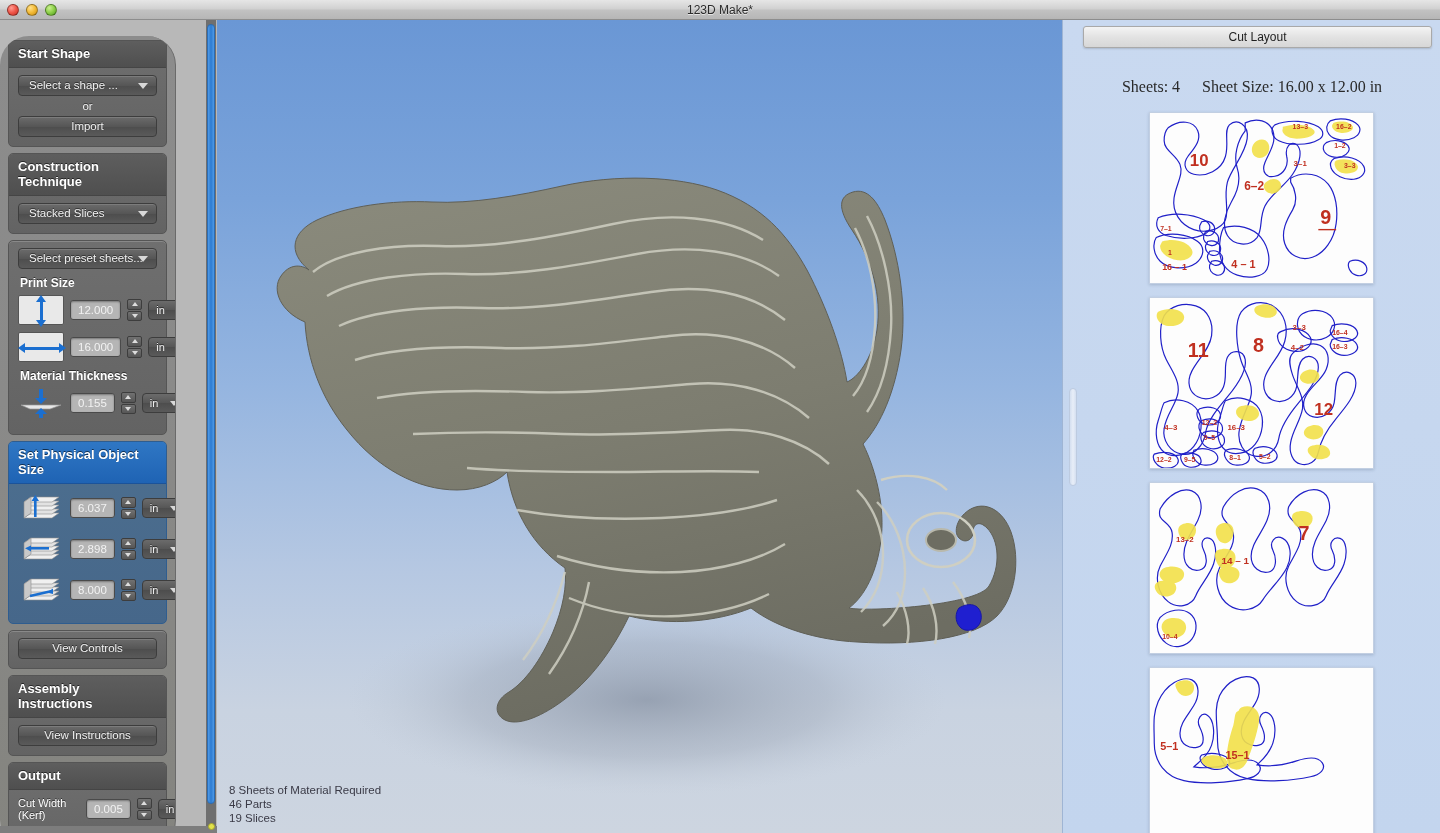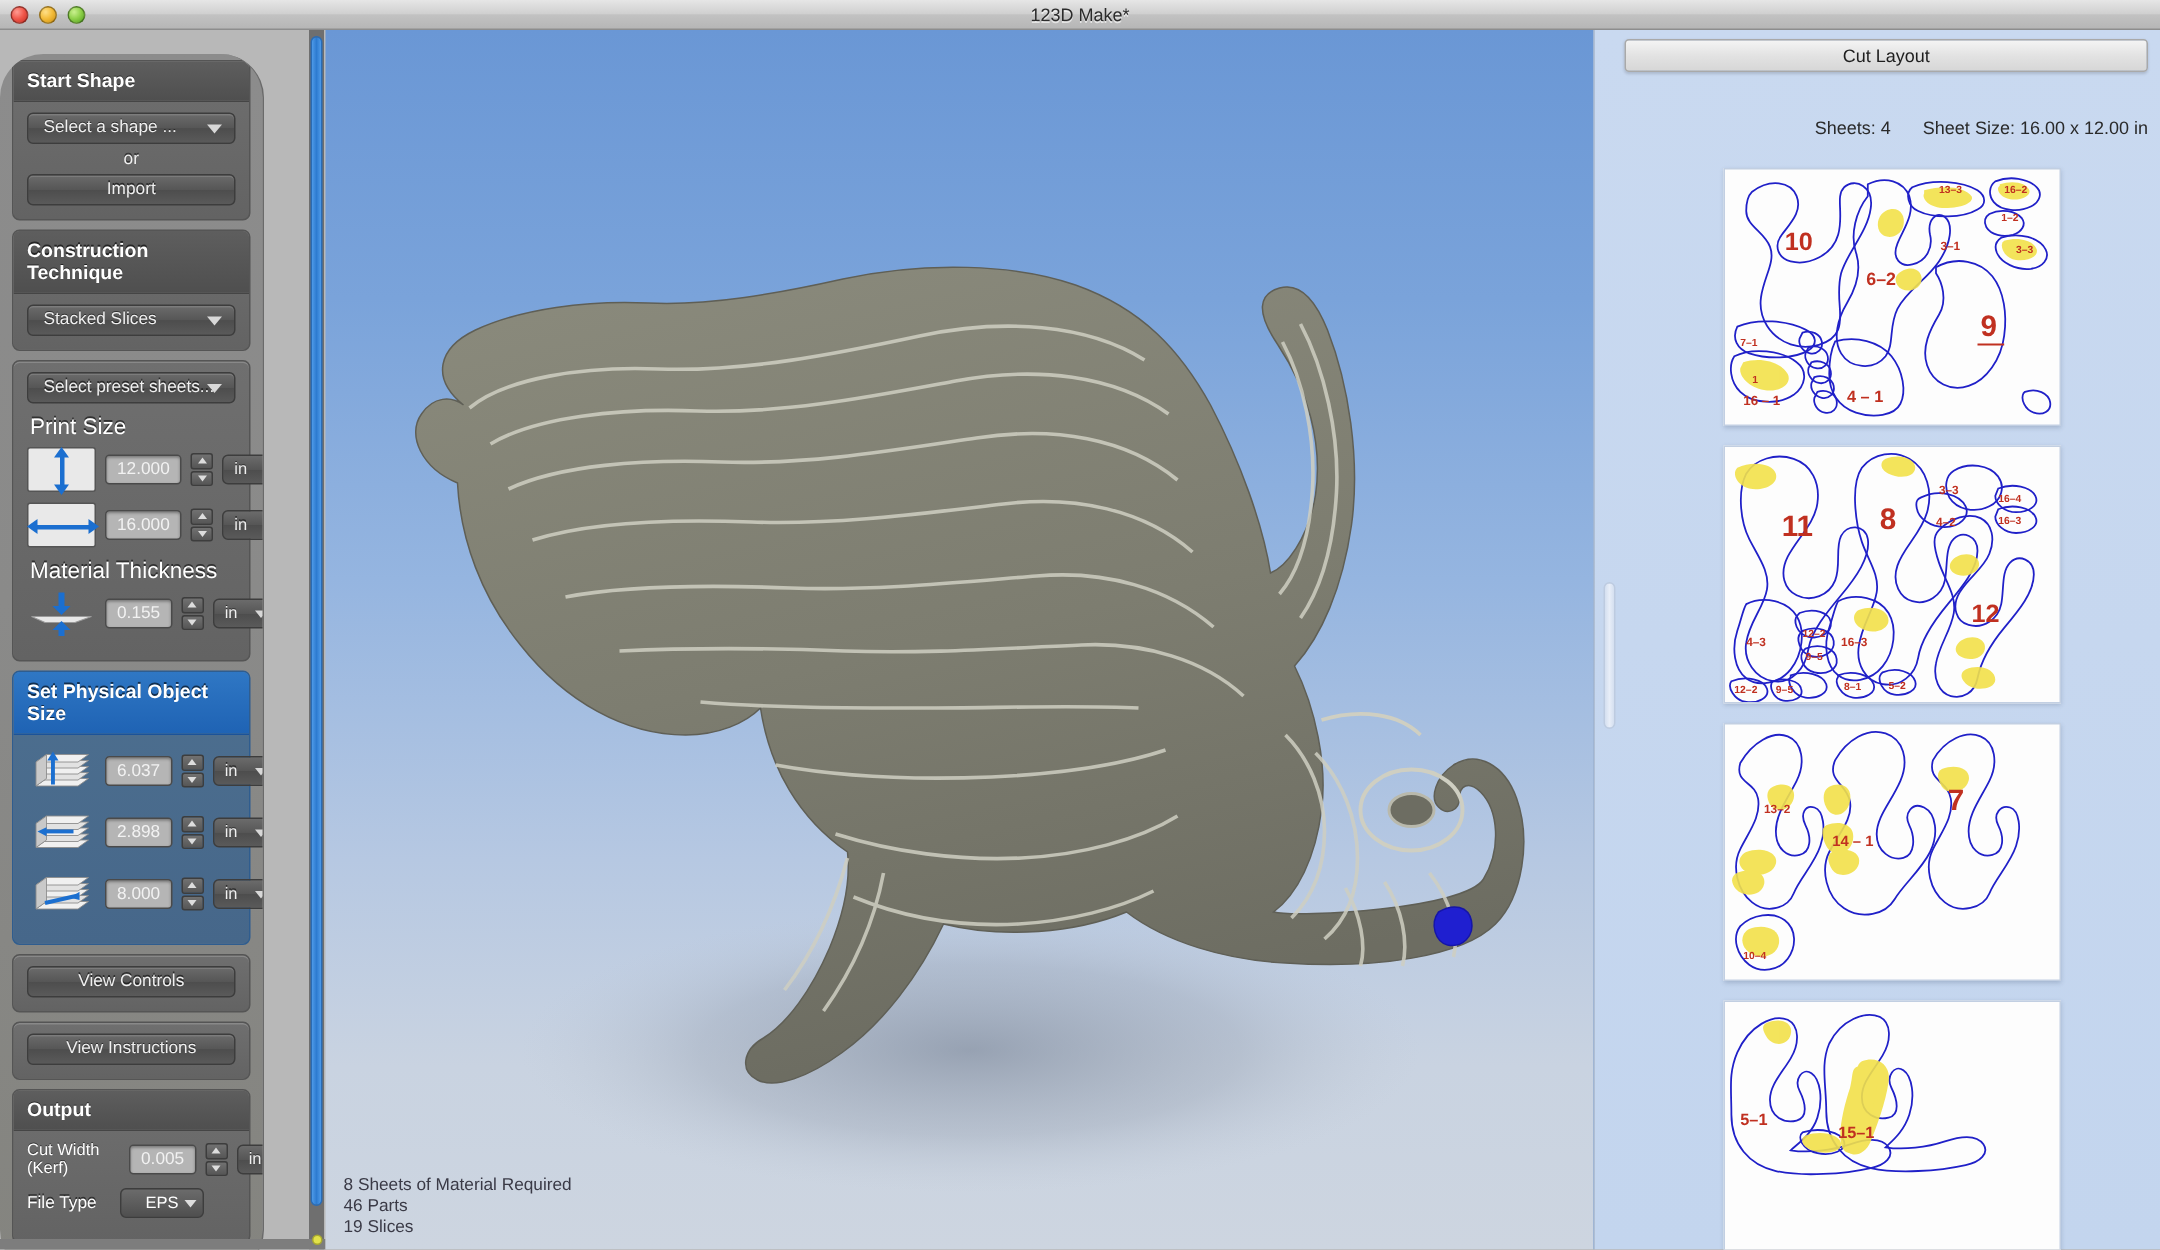--- a/index.html
+++ b/index.html
@@ -67,21 +67,21 @@
     box-shadow: 0 1px 0 rgba(255,255,255,.12) inset;
   }
   .combo { text-align: left; padding-left: 10px; }
   .combo .caret {
     position: absolute; right: 8px; top: 7px;
     width: 0; height: 0; border-left: 5px solid transparent;
     border-right: 5px solid transparent; border-top: 6px solid #d8d8d8;
   }
   .or { text-align: center; color: #f0f0f0; font-size: 11.5px; margin: 4px 0 4px 0;
         text-shadow: 0 -1px 0 rgba(0,0,0,.5); }
-  .sublabel { font-size: 15px; font-weight: normal; color: #fff; margin: 7px 0 5px 2px;
+  .sublabel { font-size: 12px; font-weight: bold; color: #fff; margin: 7px 0 5px 2px;
               text-shadow: 0 -1px 0 rgba(0,0,0,.55); }
 
   .row { display: flex; align-items: center; gap: 6px; margin-bottom: 7px; }
   .iconbox {
     width: 46px; height: 30px; border: 1px solid #555; border-radius: 2px;
     background: #e9e9e9; position: relative; flex: 0 0 auto;
   }
   .iconbox.plain { background: transparent; border: none; }
   .numfield {
     flex: 1 1 auto; height: 20px; line-height: 19px; padding: 0 7px;
@@ -172,22 +172,22 @@
     border-left: 1px solid #9fb5d4;
   }
   .cutlayout-btn {
     position: absolute; left: 20px; top: 6px; width: 349px; height: 22px;
     line-height: 21px; text-align: center; font-size: 12px; color: #1e1e1e;
     background: linear-gradient(180deg,#f4f4f4 0%,#e2e2e2 52%,#d7d7d7 100%);
     border: 1px solid #a9a9a9; border-radius: 3px;
     box-shadow: 0 1px 2px rgba(0,0,0,.15);
   }
   .sheetinfo {
-    position: absolute; left: 0; top: 58px; width: 378px; text-align: right;
-    font-size: 12px; color: #2a2a2a;
+    position: absolute; left: 0; top: 58px; width: 378px; text-align: center;
+    font-size: 16px; color: #2a2a2a; font-family: Liberation Serif, serif;
   }
   .sheetinfo span { margin: 0 9px; }
   .sheets { position: absolute; left: 0; top: 88px; width: 378px; height: 745px; }
   .sheet {
     position: absolute; left: 86px; width: 225px; height: 172px;
     background: #fdfdfd; border: 1px solid #c2cfe2;
     box-shadow: 0 1px 3px rgba(40,60,90,.22);
   }
   .sheet svg { display: block; width: 100%; height: 100%; }
   .right-scroll {
@@ -396,20 +396,21 @@
       </div>
     </div>
 
     <div class="panel">
       <div class="panel-body">
         <div class="btn">View Controls</div>
       </div>
     </div>
 
     <div class="panel">
+      <div class="panel-head">Assembly Instructions</div>
       <div class="panel-body">
         <div class="btn">View Instructions</div>
       </div>
     </div>
 
     <div class="panel">
       <div class="panel-head">Output</div>
       <div class="panel-body">
         <div class="row">
           <div class="kerf-label">

